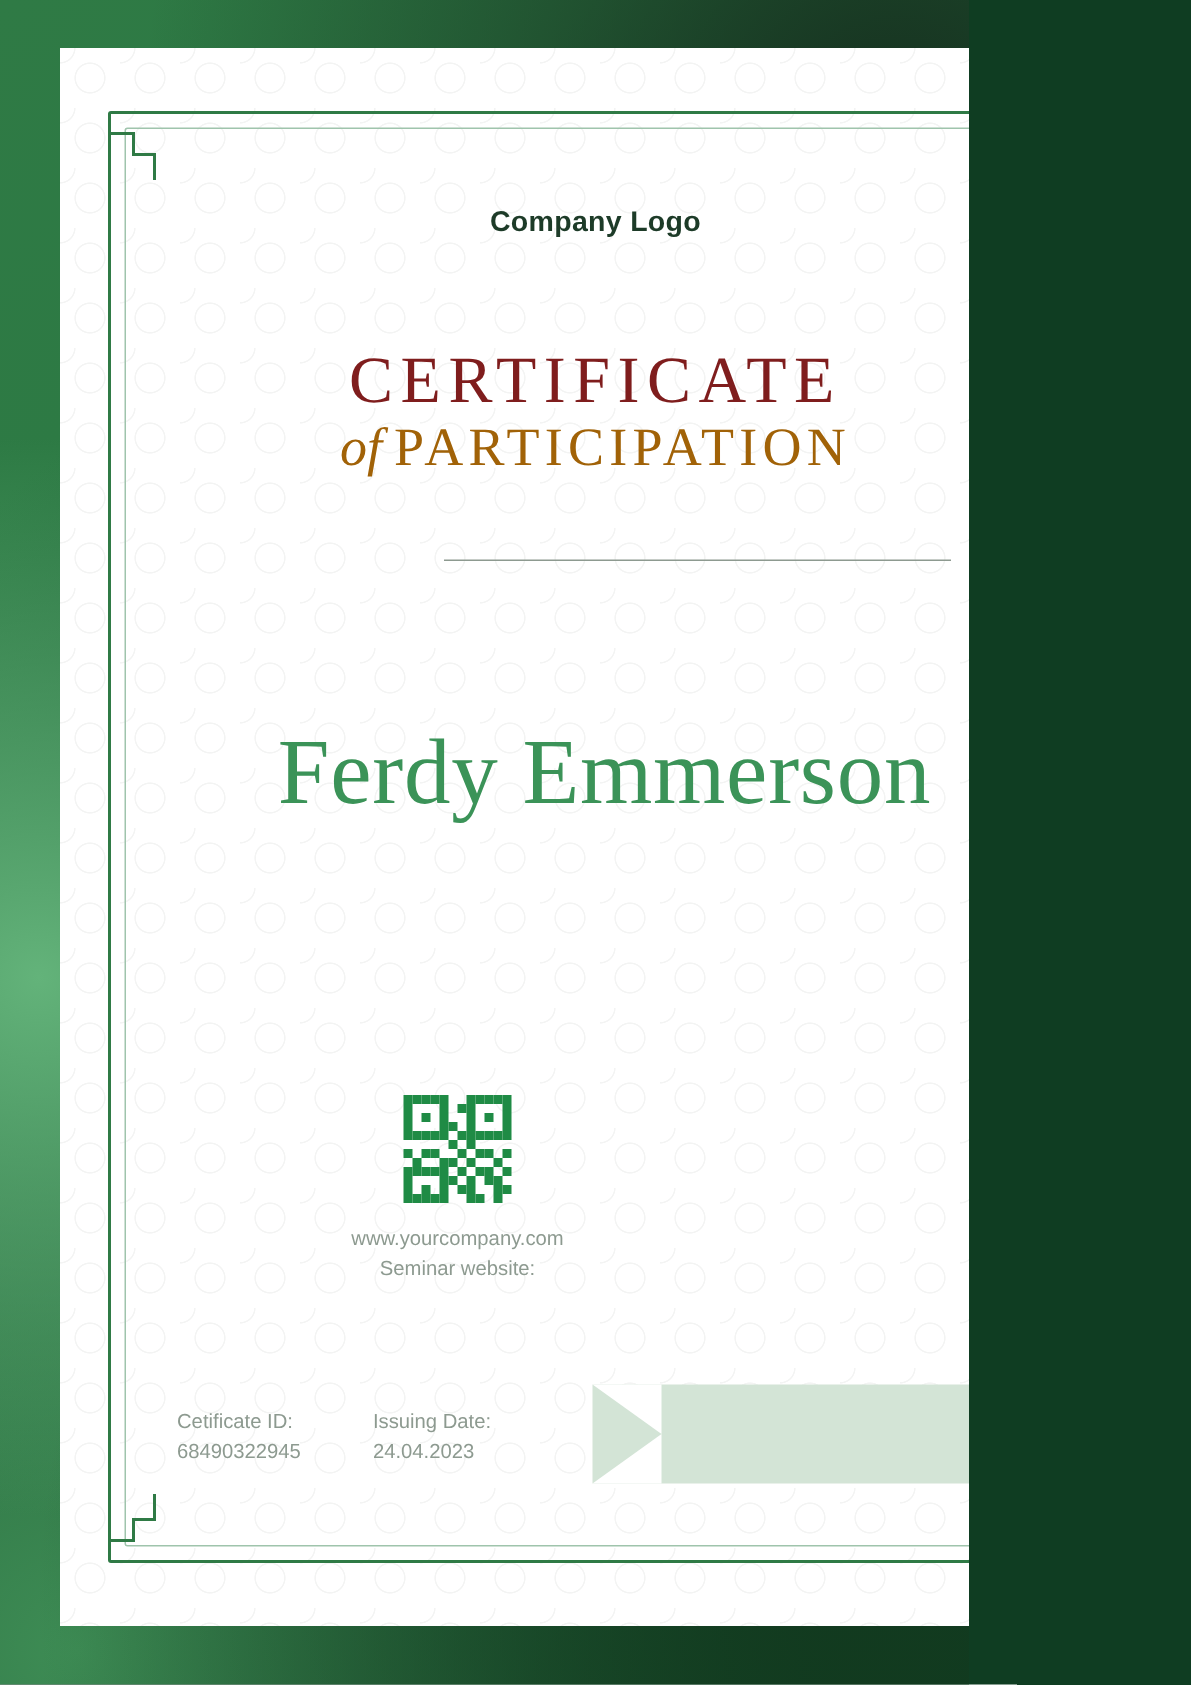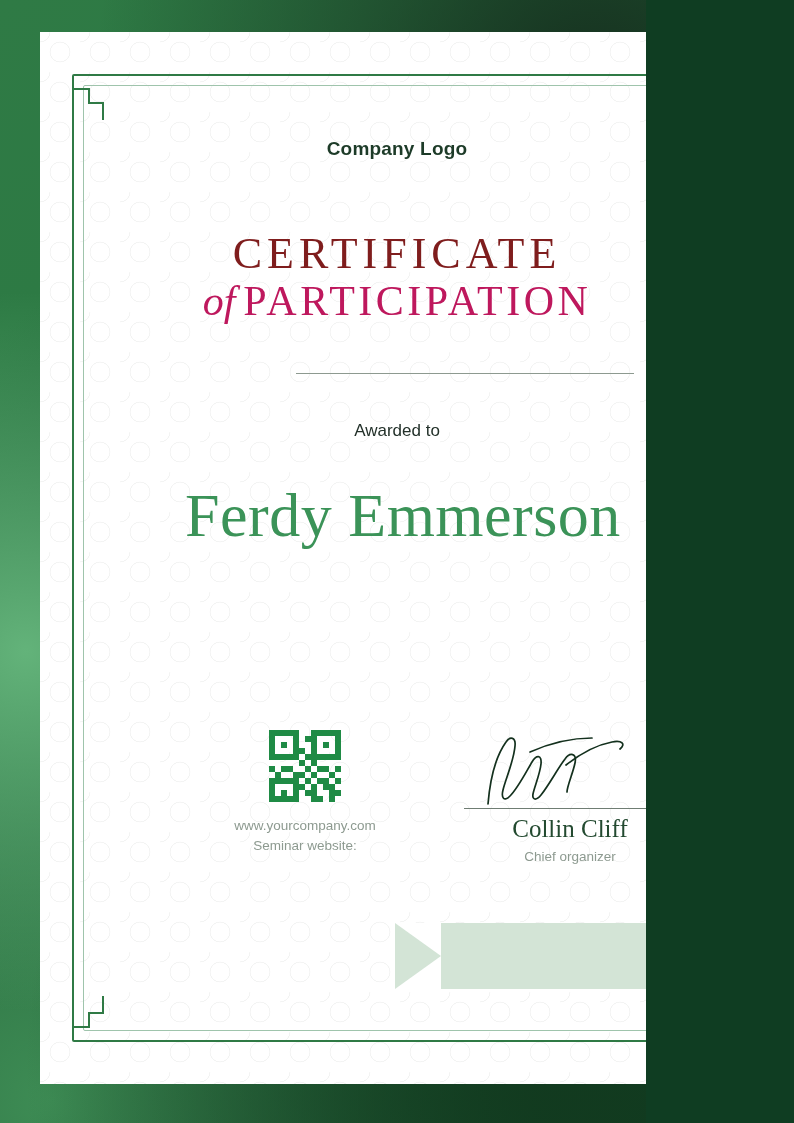--- a/index.html
+++ b/index.html
@@ -131,23 +131,23 @@
     font-family: "Liberation Serif", serif;
     font-size: 44px;
     letter-spacing: 5px;
     color: #7f1d1d;
   }
   .title-2 {
     position: absolute;
     top: 245px;
     left: 0; right: 0;
     font-family: "Liberation Serif", serif;
-    font-size: 42px;
+    font-size: 36px;
     letter-spacing: 3.5px;
-    color: #be185d;
+    color: #a16207;
   }
   .title-2 .of {
     font-style: italic;
     letter-spacing: 0px;
     padding-right: 8px;
   }
 
   .rule {
     position: absolute;
     top: 341px;
@@ -327,21 +327,20 @@
 
       <div class="company-logo">Company Logo</div>
 
       <div class="title-1">CERTIFICATE</div>
       <div class="title-2">
         <span class="of">of</span><span>PARTICIPATION</span>
       </div>
 
       <div class="rule"></div>
 
-      <div class="awarded-to">Awarded to</div>
 
       <div class="recipient">Ferdy Emmerson</div>
 
 
       <div class="qr-block">
         <div class="qr" id="qr">
             <i class="on"></i>
             <i class="on"></i>
             <i class="on"></i>
             <i class="on"></i>
@@ -485,33 +484,31 @@
             <i></i>
             <i class="on"></i>
             <i></i>
           </div>
         <div class="qr-caption">
           <div>www.yourcompany.com</div>
           <div>Seminar website:</div>
         </div>
       </div>
 
-      <div class="sign-block">
-        <svg class="sign-svg" width="200" height="74" viewBox="0 0 200 74">
-          <g fill="none" stroke="#13301d" stroke-width="1.7" stroke-linecap="round">
-            <path d="M18 72 C20 48, 26 24, 36 10 C40 4, 46 5, 45 14 C44 28, 36 46, 33 58 C31 66, 34 70, 40 64 C48 56, 56 40, 62 30 C66 23, 72 22, 71 32 C70 42, 64 56, 63 62 C62 68, 66 69, 71 63 C79 53, 88 36, 95 27 C100 20, 107 21, 105 31 C103 41, 97 54, 97 60"></path>
-            <path d="M96 33 C110 22, 126 13, 142 10 C152 8, 156 12, 150 17"></path>
-            <path d="M60 20 C78 12, 100 6, 122 6"></path>
-          </g>
-        </svg>
-        <div class="sign-line"></div>
-        <div class="sign-name">Collin Cliff</div>
-        <div class="sign-role">Chief organizer</div>
+
+      <div class="meta">
+        <div class="block">
+          <div>Cetificate ID:</div>
+          <div>68490322945</div>
+        </div>
+        <div class="block">
+          <div>Issuing Date:</div>
+          <div>24.04.2023</div>
+        </div>
       </div>
-
 
       <div class="ribbon">
         <div class="notch"></div>
         <div class="ribbon-year">2023</div>
       </div>
 
     </div>
   </div>
 </div>
 

